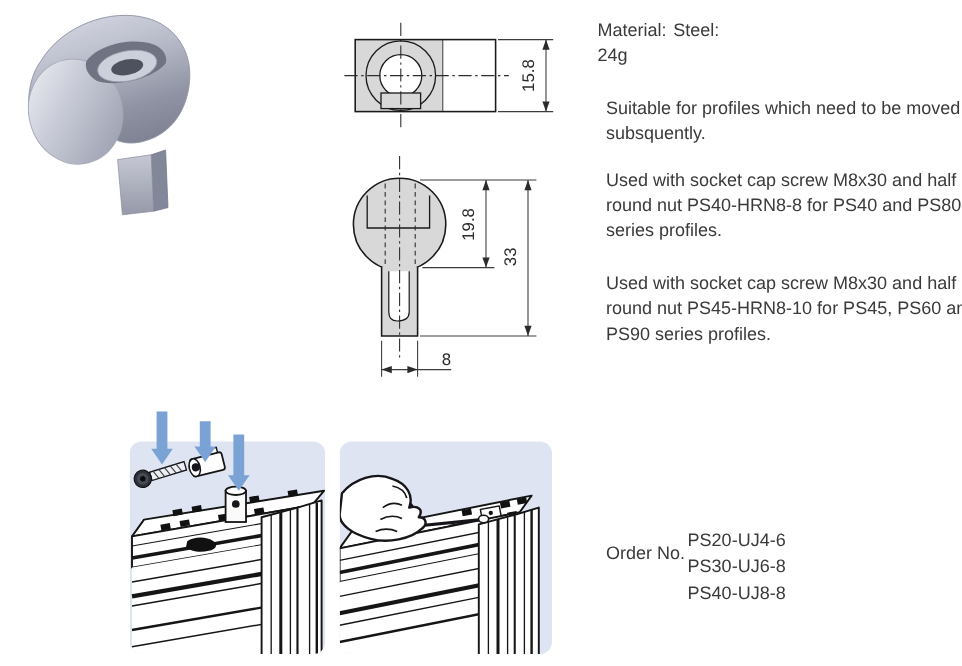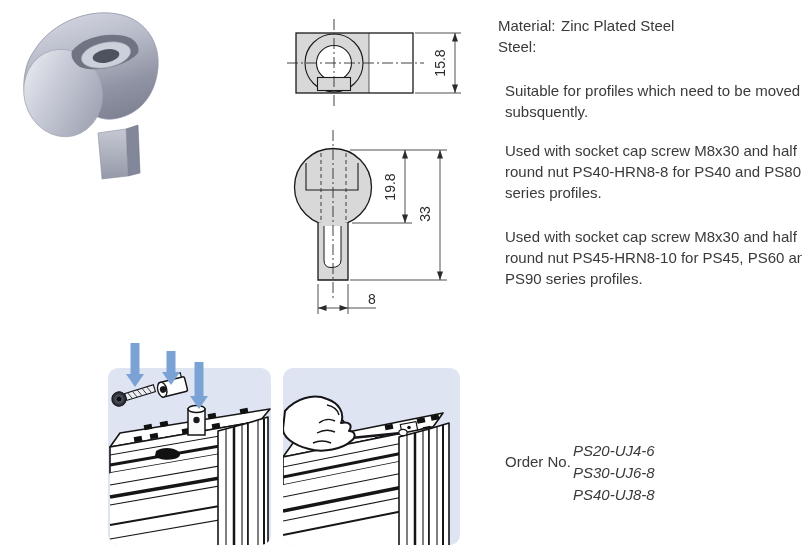--- a/index.html
+++ b/index.html
@@ -4,21 +4,21 @@
 <style>
   html,body{margin:0;padding:0;background:#fff;}
   .page{position:relative;width:802px;height:555px;background:#fff;overflow:hidden;
         font-family:"Liberation Sans","DejaVu Sans",sans-serif;color:#3a3a3a;}
   .abs{position:absolute;}
   
   .spec{left:498px;top:15px;display:grid;grid-template-columns:63px auto;column-gap:0;
         font-size:15px;line-height:21px;}
   .para{left:505px;width:320px;font-size:15px;line-height:21px;white-space:pre-line;}
   .order-label{left:505px;top:440px;font-size:15px;line-height:22px;margin-top:11px;}
-  .order-nums{left:573px;top:440px;font-size:15px;line-height:22px;white-space:pre-line;font-style:italic;}
+  .order-nums{left:573px;top:440px;font-size:15px;line-height:22px;white-space:pre-line;}
   svg text{font-family:"Liberation Sans","DejaVu Sans",sans-serif;}
   .dimtxt{font-size:14px;fill:#2b2b2b;}
 </style>
 </head>
 <body>
 
 <div class="page">
 
   <svg class="abs" style="left:14px;top:5px" width="150" height="180" viewBox="0 0 150 180">
     <defs>
@@ -109,22 +109,22 @@
         <line x1="318" y1="308" x2="376" y2="308" stroke="#3c3c3c" stroke-width="0.9"></line>
         <polygon points="318,308 326.5,305 326.5,311" fill="#2b2b2b"></polygon>
         <polygon points="348,308 339.5,305 339.5,311" fill="#2b2b2b"></polygon>
         <text class="dimtxt" x="372" y="304" text-anchor="middle">8</text>
       </g>
     </g>
   </svg>
 
   <div class="abs spec">
     <span>Material:</span>
-    <span>Zinc Plated Steel</span>
     <span>Steel:</span>
+    <span>24g</span>
   </div>
   <div class="abs para" style="top:80px">Suitable for profiles which need to be moved
 subsquently.</div>
   <div class="abs para" style="top:140px">Used with socket cap screw M8x30 and half
 round nut PS40-HRN8-8 for PS40 and PS80
 series profiles.</div>
   <div class="abs para" style="top:226px">Used with socket cap screw M8x30 and half
 round nut PS45-HRN8-10 for PS45, PS60 and
 PS90 series profiles.</div>
   <div class="abs order-label">Order No.</div>

